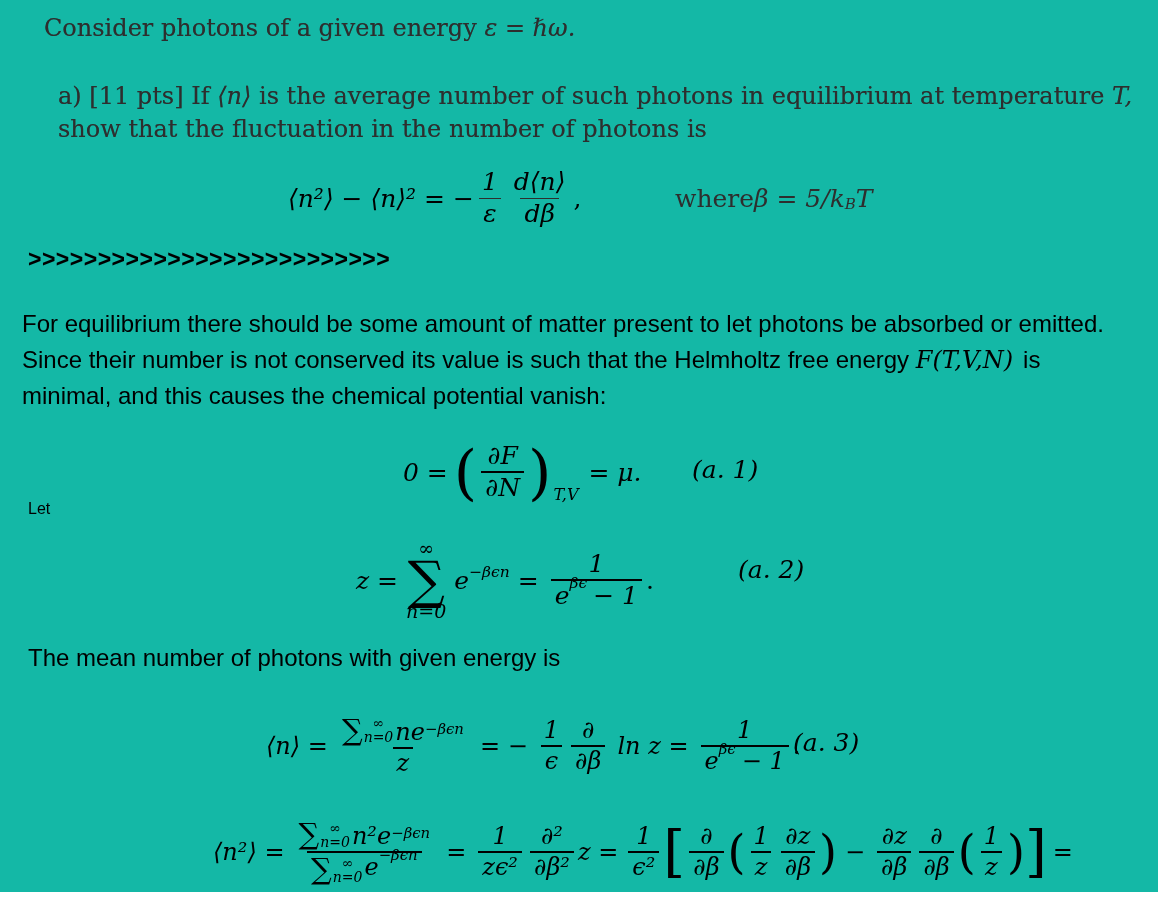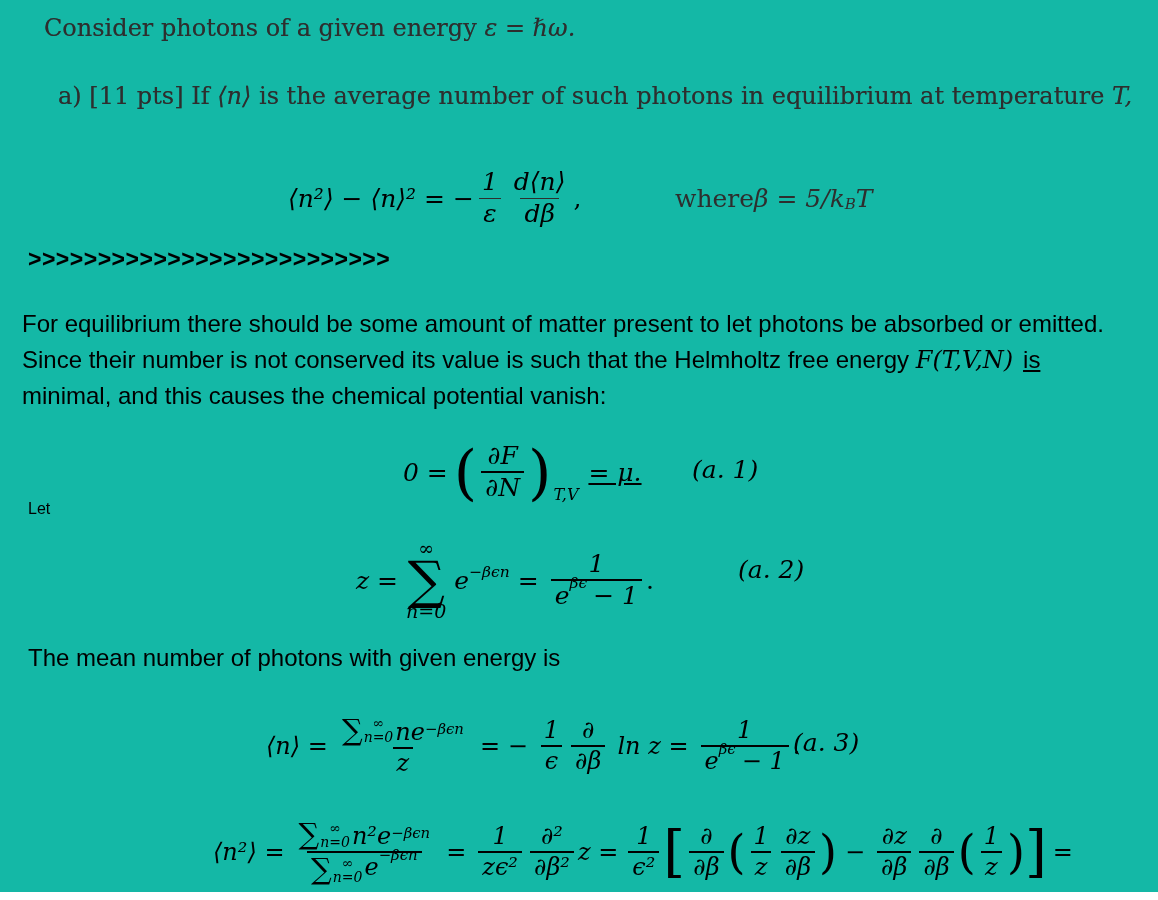--- a/index.html
+++ b/index.html
@@ -58,33 +58,34 @@
 
   .isum { display:inline-flex; align-items:center; margin-right:2px; }
   .isum .sig { font-size:29px; font-style:normal; line-height:1; }
   .isum .ss  { display:inline-flex; flex-direction:column; line-height:1; margin-left:1px; font-size:14px; }
 
   .dparen  { font-style:normal; font-size:60px; line-height:0; font-weight:400; }
   .dbrack  { font-style:normal; font-size:56px; line-height:0; }
   .dparen2 { font-style:normal; font-size:46px; line-height:0; }
 
   .mr6 { margin-right:6px; } .ml6 { margin-left:6px; }
-  .mx8 { margin:0 8px; }     .ml10 { margin-left:10px;text-decoration:underline; }
+  .mx8 { margin:0 8px; }     .ml10 { margin-left:10px; }
   .subTV { font-size:16px; transform:translateY(22px); display:inline-block; margin-left:2px; }
   .ksub  { font-size:15px; transform:translateY(6px); display:inline-block; }
 </style>
 </head>
 <body>
 
 <div class="page">
 
   <div id="prob-line1" class="abs serif"><span>Consider photons of a given energy </span><span class="m">ε = ℏω.</span></div>
 
   <div id="prob-para" class="abs serif">
     <div class="ln"><span>a) [11 pts] If </span><span class="m">⟨n⟩</span><span> is the average number of such photons in equilibrium at temperature </span><span class="m">T,</span></div>
+    <div class="ln">show that the fluctuation in the number of photons is</div>
   </div>
 
   <div id="eq1-row" class="mrow serif m">
     <span>⟨n²⟩ − ⟨n⟩² = −</span>
     <span class="frac serif-frac">
       <span class="fn">1</span>
       <span class="fd">ε</span>
     </span>
     <span class="frac serif-frac">
       <span class="fn">d⟨n⟩</span>

